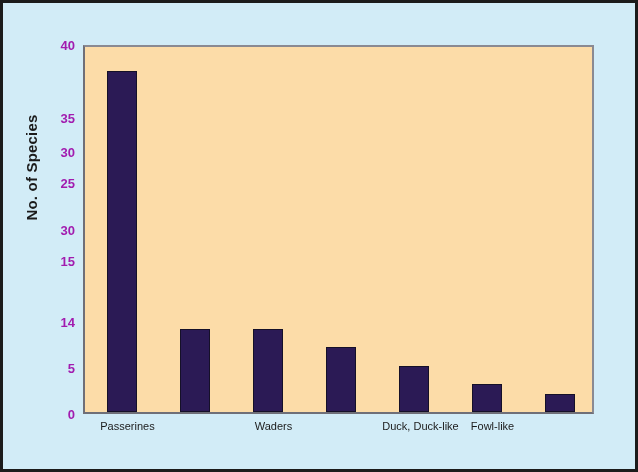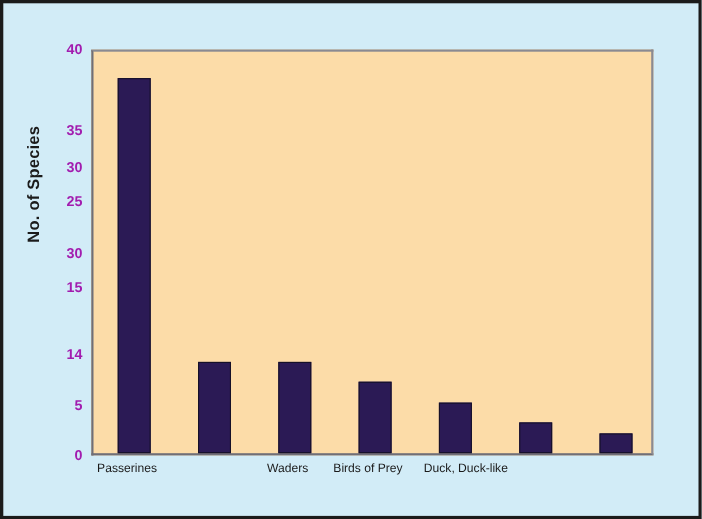--- a/index.html
+++ b/index.html
@@ -74,21 +74,21 @@
     position: absolute;
     bottom: 0;
     background: #2b1a55;
     border: 1.5px solid #151028;
     box-sizing: border-box;
   }
 
   
   #x-tick-labels {
     position: absolute;
-    left: 76px;
+    left: 88px;
     top: 416px;
     width: 511px;
     height: 48px;
   }
   .x-tick-label {
     position: absolute;
     top: 0;
     text-align: center;
     font-size: 11px;
     color: #1b1b1b;
@@ -122,17 +122,17 @@
       <div class="bar" style="left: 167.5px; width: 30px; height: 83.025px; background: rgb(43, 26, 85); border-color: rgb(21, 16, 40);"></div>
       <div class="bar" style="left: 240.5px; width: 30px; height: 64.575px; background: rgb(43, 26, 85); border-color: rgb(21, 16, 40);"></div>
       <div class="bar" style="left: 313.5px; width: 30px; height: 46.125px; background: rgb(43, 26, 85); border-color: rgb(21, 16, 40);"></div>
       <div class="bar" style="left: 386.5px; width: 30px; height: 27.675px; background: rgb(43, 26, 85); border-color: rgb(21, 16, 40);"></div>
       <div class="bar" style="left: 459.5px; width: 30px; height: 18.45px; background: rgb(43, 26, 85); border-color: rgb(21, 16, 40);"></div>
     </div>
 
   <div id="x-tick-labels">
       <div class="x-tick-label" style="left: 36.5px; width: 87px; margin-left: 0px;">Passerines</div>
       <div class="x-tick-label" style="left: 182.5px; width: 87px; margin-left: 0px;">Waders</div>
-      <div class="x-tick-label" style="left: 255.5px; width: 87px; margin-left: 0px;">Birds of Prey</div>
-      <div class="x-tick-label" style="left: 328.5px; width: 87px; margin-left: 16px;">Duck, Duck-like</div>
+      <div class="x-tick-label" style="left: 328.5px; width: 87px; margin-left: 1px;">Duck, Duck-like</div>
+      <div class="x-tick-label" style="left: 401.5px; width: 87px; margin-left: 0px;">Fowl-like</div>
     </div>
 
 </div>
 
 </body></html>

